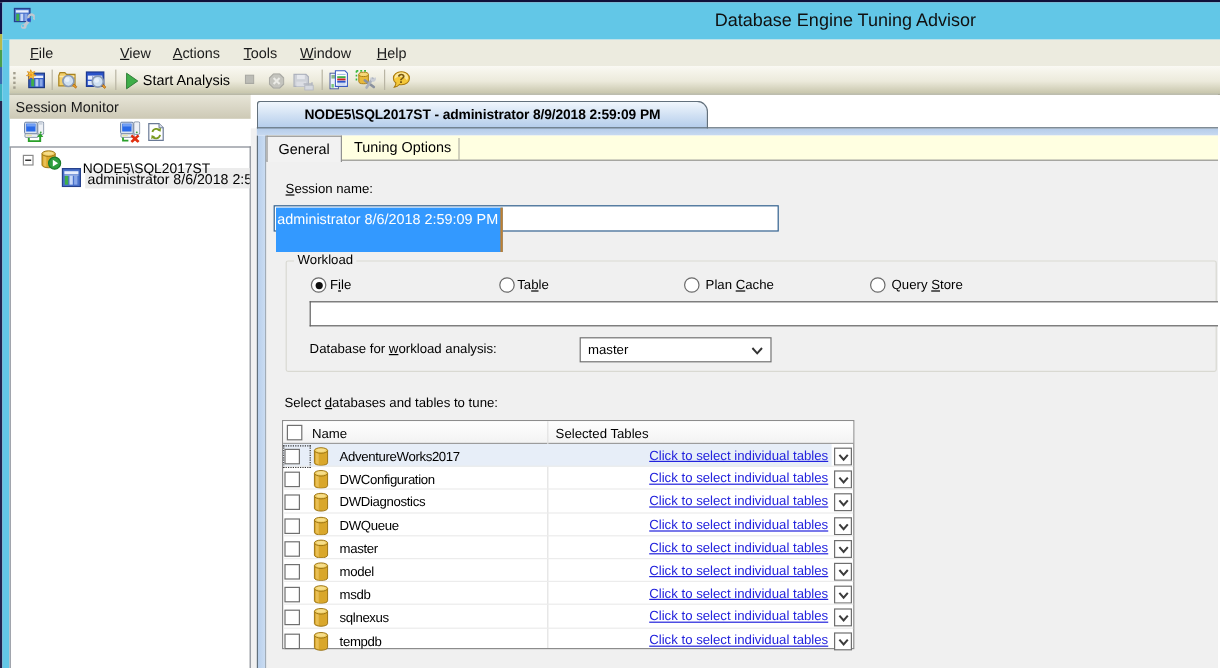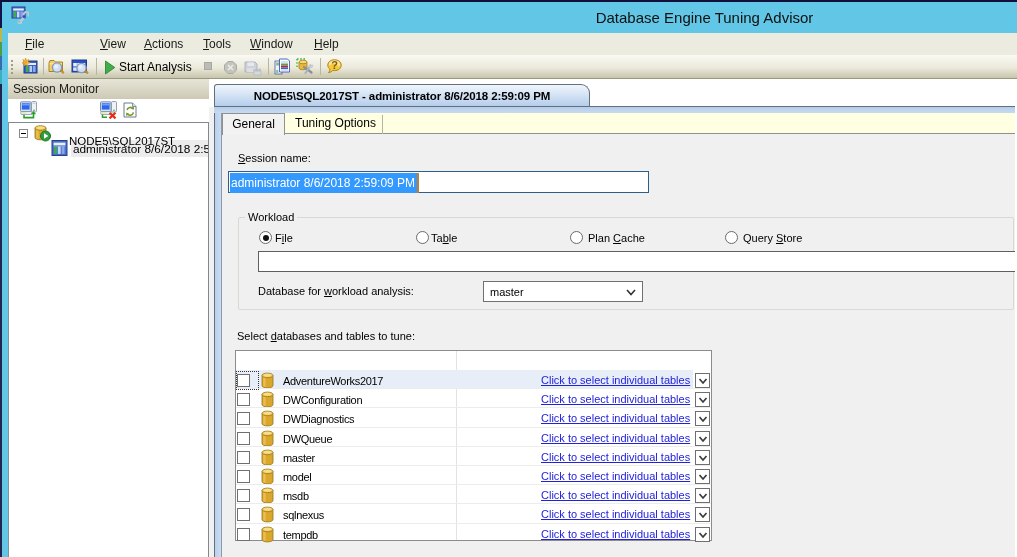--- a/index.html
+++ b/index.html
@@ -59,21 +59,21 @@
 #tab-general { left:222px; top:113px; width:63px; height:22px;
   background:#f2f2f2; border:1px solid #919191; border-bottom:none; font-size:12px;
   text-align:center; padding-top:3px; z-index:3; }
 #tab-tuning { left:285px; top:115px; width:98px; height:19px;
   font-size:12px; text-align:center; padding-top:1px; text-indent:4px;
   border-right:1px solid #b3b3a6; }
 
 #snbox { left:228px; top:171px; width:421px; height:22px;
   background:#fff; border:1px solid #2f5e8c; }
 #snsel { position:absolute; left:1px; top:1px; background:#3399ff; color:#fff;
-  font-size:12px; padding:3px 2px 3px 1px; white-space:nowrap; border-right:2px solid #c08030; }
+  font-size:12px; padding:3px 2px 20px 1px; white-space:nowrap; border-right:2px solid #c08030; }
 
 #grp { left:238px; top:217px; width:776px; height:93px;
   border:1px solid #d9d9d2; border-radius:2px; }
 #grp-label { left:245px; top:211px; background:#f0f0f0; padding:0 3px; font-size:11px; }
 .radio { position:absolute; width:13px; height:13px; border:1px solid #6a6a6a;
   border-radius:50%; background:#fff; }
 .radio.sel::after { content:""; position:absolute; left:2.5px; top:2.5px; width:6px;
   height:6px; border-radius:50%; background:#111; }
 .radlab { position:absolute; font-size:11px; white-space:nowrap; }
 #wlinput { left:258px; top:251px; width:757px; height:21px;
@@ -256,21 +256,21 @@
     <rect x="2" y="2.5" width="11" height="2.2" fill="#e8eefc"></rect>
     <rect x="2.4" y="6" width="2.6" height="7" fill="#3fae49"></rect>
     <rect x="6" y="6" width="2.6" height="7" fill="#c8d8f8"></rect>
     <rect x="9.6" y="6" width="2.6" height="7" fill="#8aa8e8"></rect>
     <path d="M2 5.5 H13" stroke="#c8d4f0" stroke-width="0.7"></path>
   </svg>
   <div class="txt" style="left:54px; top:135px; font-size:11.5px;padding-left:15px;">NODE5\SQL2017ST</div>
   <div class="txt" style="left:73px; top:142px; font-size:11.8px; width:135px; overflow:hidden;">administrator 8/6/2018 2:59:09</div>
 
   <div class="abs" id="doctab">
-    <div id="doctab-text">NODE5\SQL2017ST - administrator 8/6/2018 2:59:09 PM</div>
+    <div id="doctab-text">NODE5\SQL2017ST - administrator 8/9/2018 2:59:09 PM</div>
   </div>
   <div class="abs" id="panetop"></div>
   <div class="abs" id="paneleft"></div>
   <div class="abs" id="panebody"></div>
   <div class="abs" id="tabstrip"></div>
   <div class="abs" id="tab-general">General</div>
   <div class="abs" id="tab-tuning">Tuning Options</div>
 
   <div class="txt" style="left:238px; top:152px; font-size:11px;"><u>S</u>ession name:</div>
   <div class="abs" id="snbox">
@@ -291,20 +291,25 @@
 
   <div class="txt" style="left:258px; top:285px; font-size:11px;">Database for <u>w</u>orkload analysis:</div>
   <div class="abs" id="combo">master
     <svg width="10" height="7" viewBox="0 0 10 7">
         <path d="M1 1 L5 5.5 L9 1" fill="none" stroke="#333" stroke-width="1.6"></path>
       </svg>
   </div>
 
   <div class="txt" style="left:237px; top:330px; font-size:11px;">Select <u>d</u>atabases and tables to tune:</div>
   <div class="abs" id="dbtable">
+    <div id="thead">
+      <div class="cbox" style="left:3px; top:3px;"></div>
+      <div class="txt" style="left:24px; top:5px;">Name</div>
+      <div class="txt" style="left:227px; top:5px;">Selected Tables</div>
+    </div>
     <div class="colsep"></div>
     <div id="tbody">
         <div class="trow" style="top:19px;">
           <div style="position:absolute;left:0;top:0;width:457px;height:19px;background:#e7eef8;"></div>
           <div id="focusrect"></div>
           <div class="cbox" style="left:1px; top:4px;"></div>
           <svg class="dbcyl" style="position:absolute; left:25px; top:2px;" width="13" height="17" viewBox="0 0 13 17">
     <path d="M1 3.4 V13.6 A5.5 2.3 0 0 0 12 13.6 V3.4" fill="#d9a72b" stroke="#9a7212" stroke-width="0.8"></path>
     <path d="M2.2 4.8 V13.4 A4.4 1.8 0 0 0 4.6 15 L4.6 5.4 Z" fill="#e9bf55"></path>
     <ellipse cx="6.5" cy="3.4" rx="5.5" ry="2.3" fill="#eecb5e" stroke="#9a7212" stroke-width="0.8"></ellipse>

